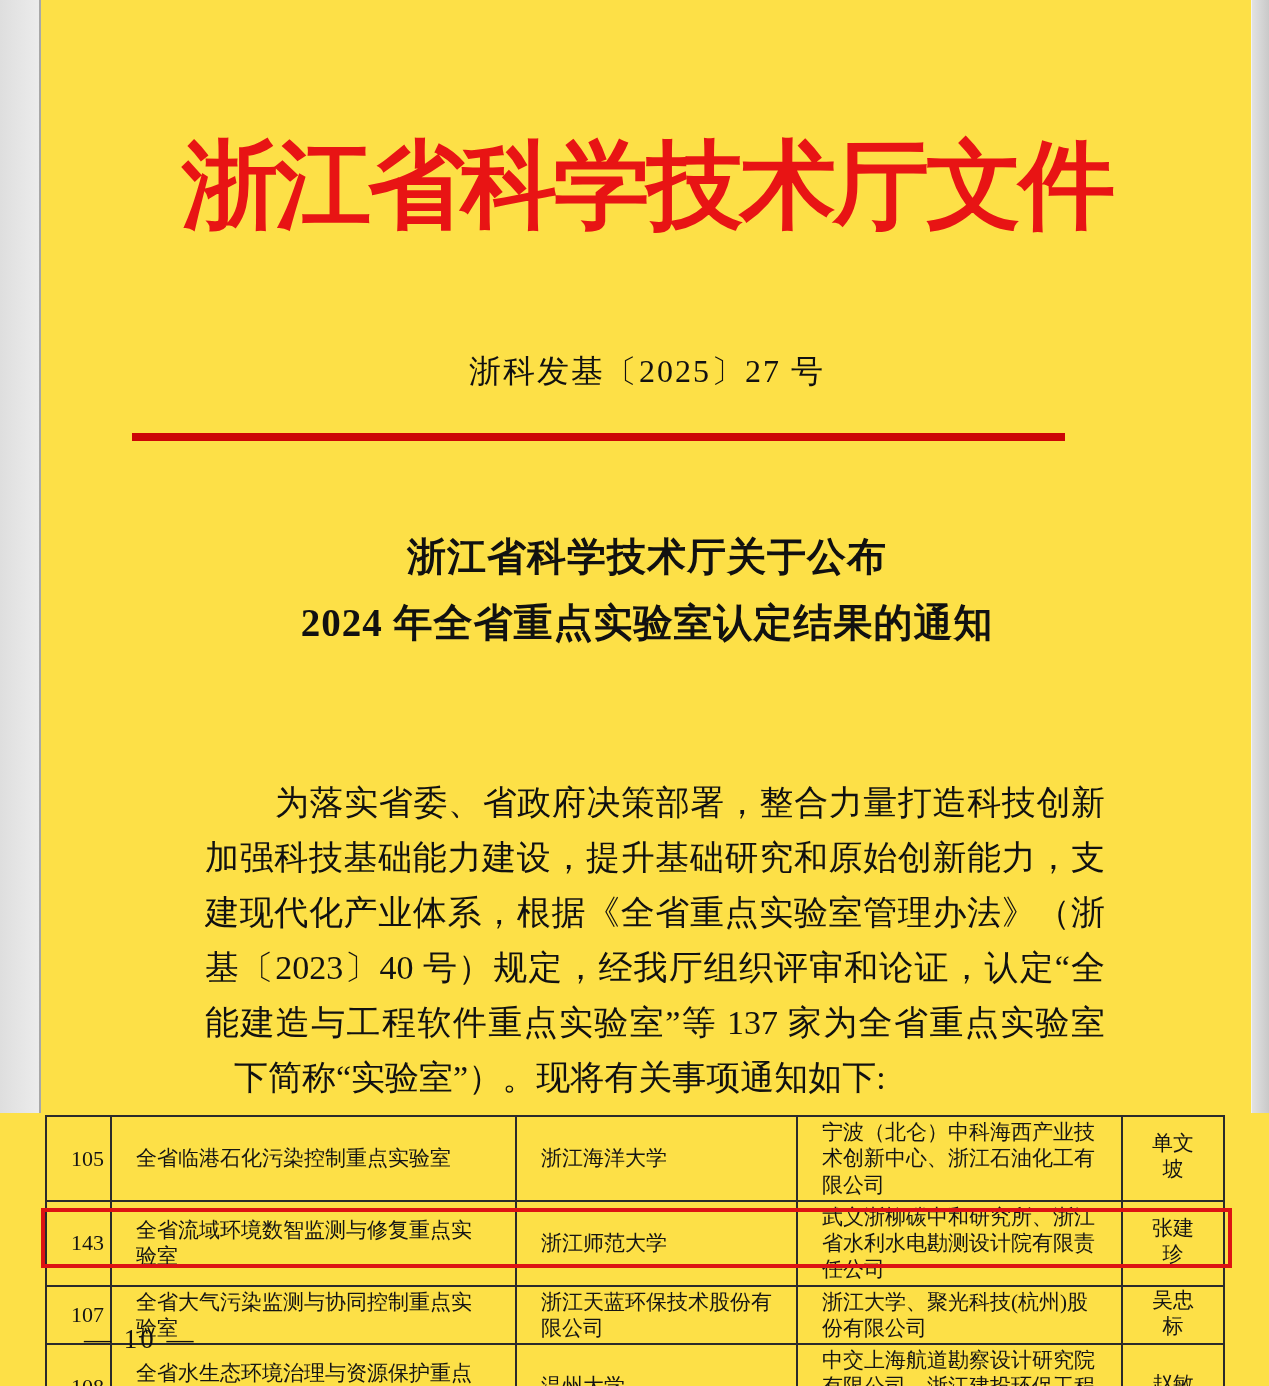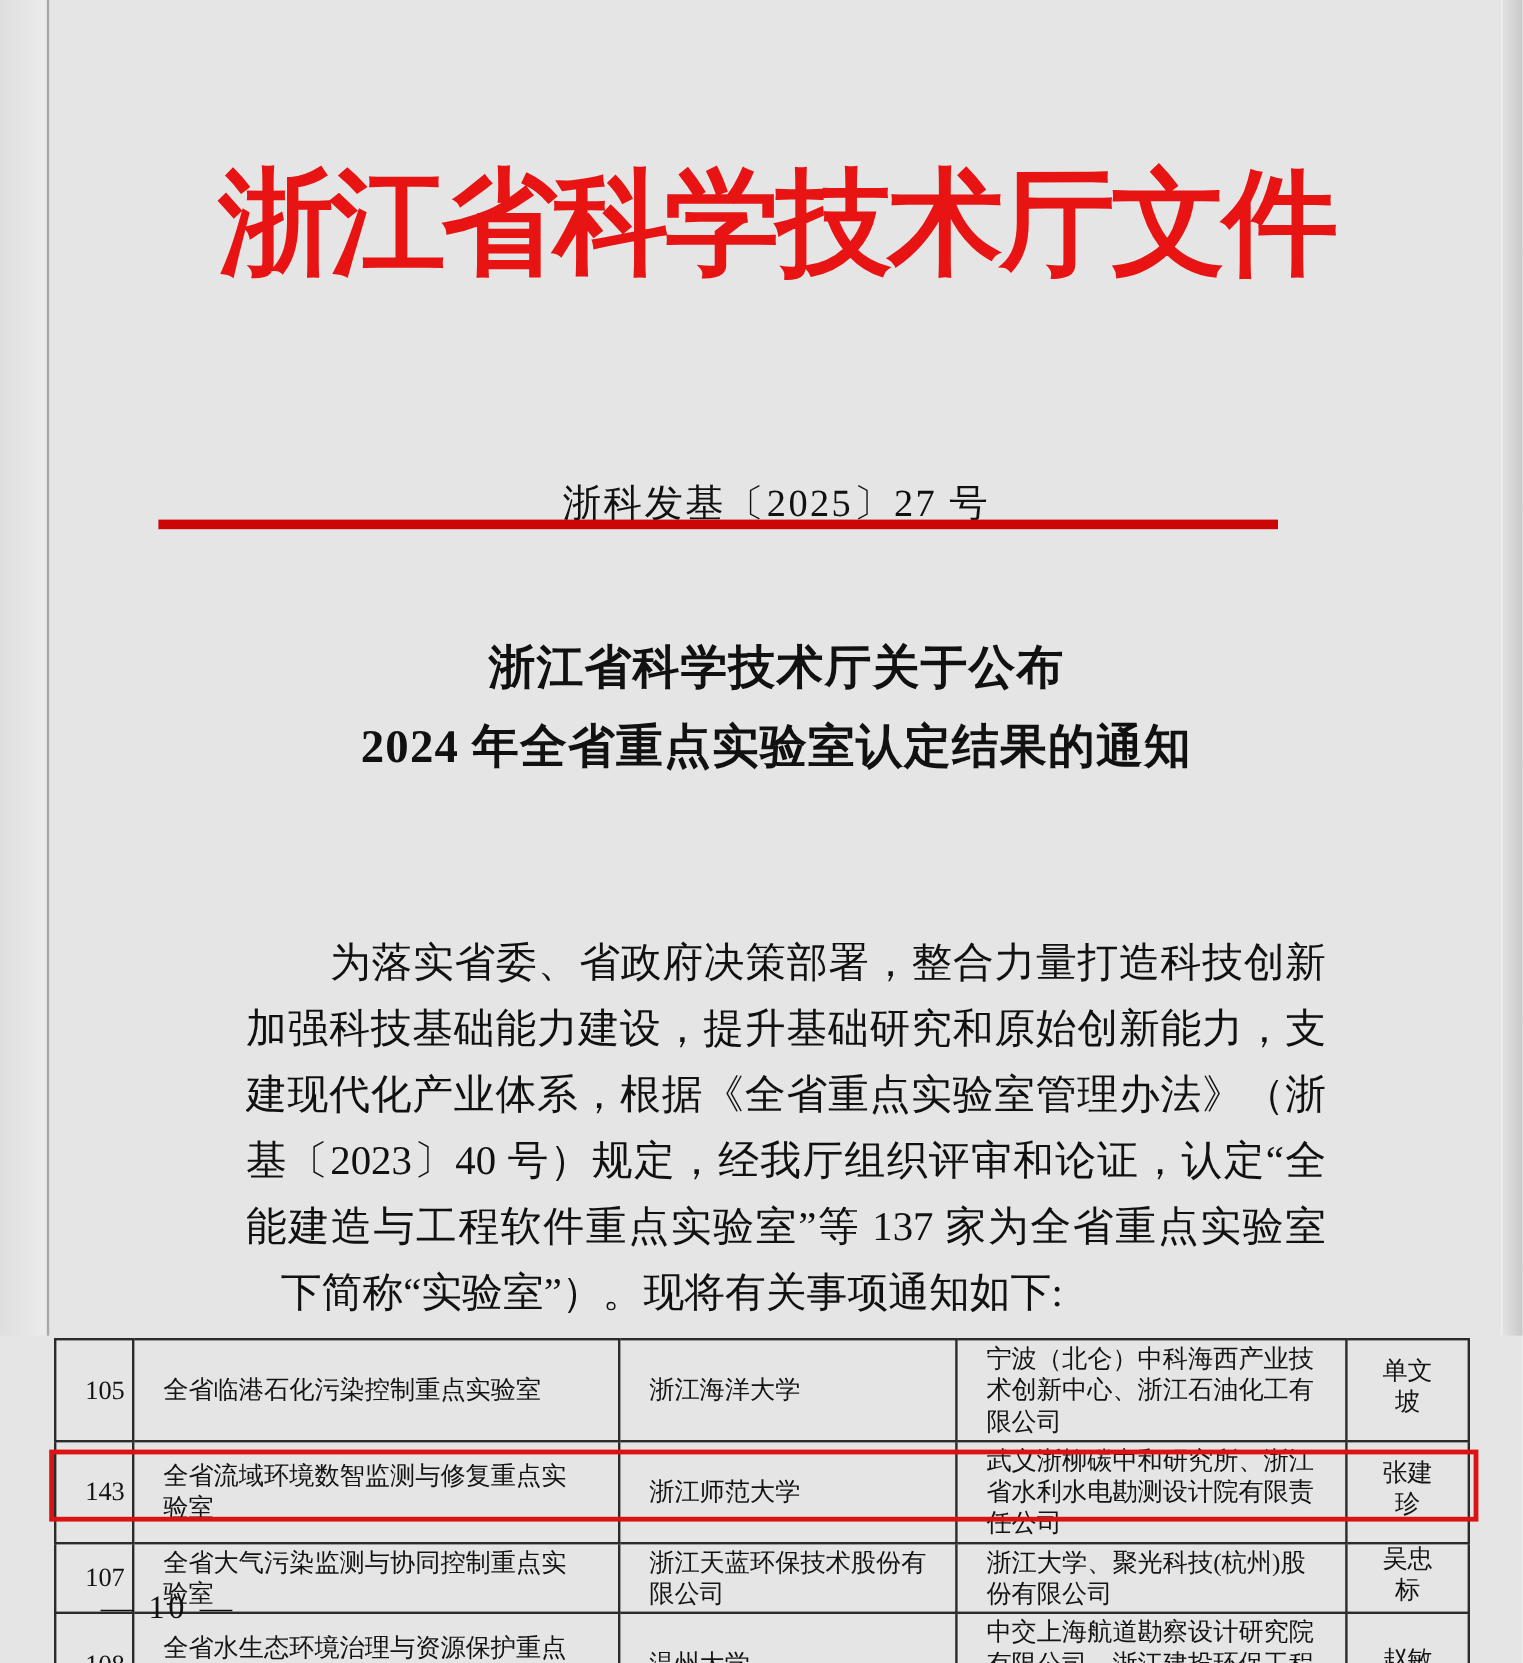--- a/index.html
+++ b/index.html
@@ -7,21 +7,21 @@
     --rule-red:#cc0606;
     --highlight-red:#dd1313;
     --text:#111111;
   }
   *{margin:0;padding:0;box-sizing:border-box;}
   html,body{background:#ffffff;}
   body{font-family:"Liberation Serif","DejaVu Serif",serif;color:var(--text);}
   .canvas{
     position:relative;
     width:1269px;height:1386px;
-    background:#e5e5e5;
+    background:#fde047;
     overflow:hidden;
   }
   
   .strip-left{
     position:absolute;left:0;top:0;width:41px;height:1113px;
     background:linear-gradient(to right,#dedede,#ececec);
     border-right:2px solid #a8a8a8;
   }
   .strip-right{
     position:absolute;right:0;top:0;width:18px;height:1113px;
@@ -37,21 +37,20 @@
     color:var(--title-red);
     white-space:nowrap;
     line-height:1.0;
   }
   .doc-number{
     position:absolute;left:43px;top:352px;width:1208px;
     text-align:center;
     font-size:32px;font-weight:500;
     letter-spacing:2px;
     line-height:1.2;
-    margin-top:48px;
   }
   .red-rule{
     position:absolute;left:132px;top:433px;width:933px;height:8px;
     background:var(--rule-red);
   }
   .notice-title{
     position:absolute;left:43px;top:524px;width:1208px;
     text-align:center;
     font-size:39px;font-weight:bold;
     line-height:66px;

